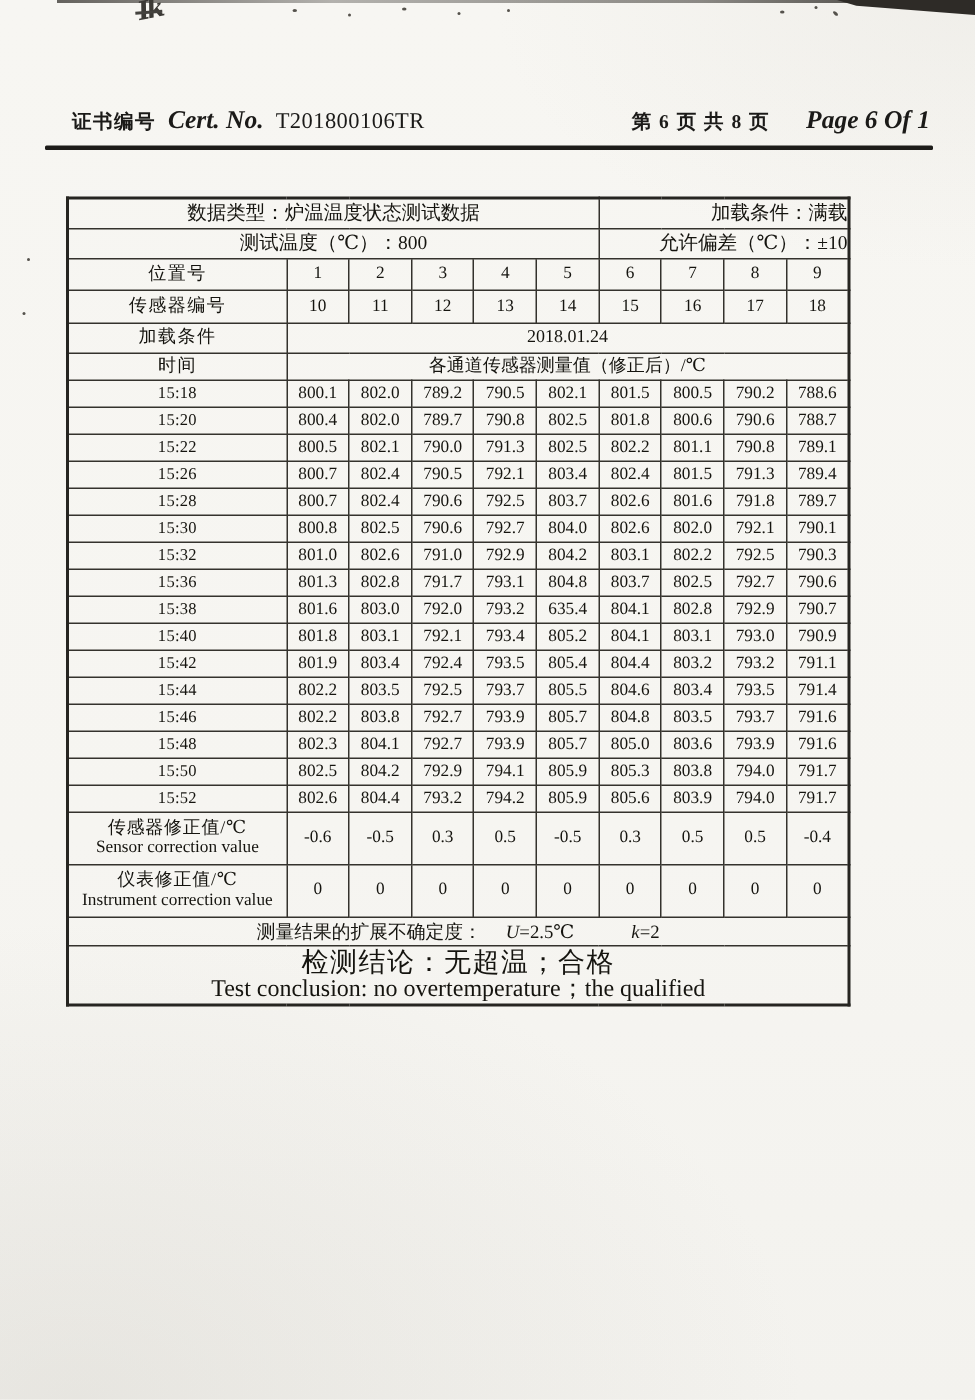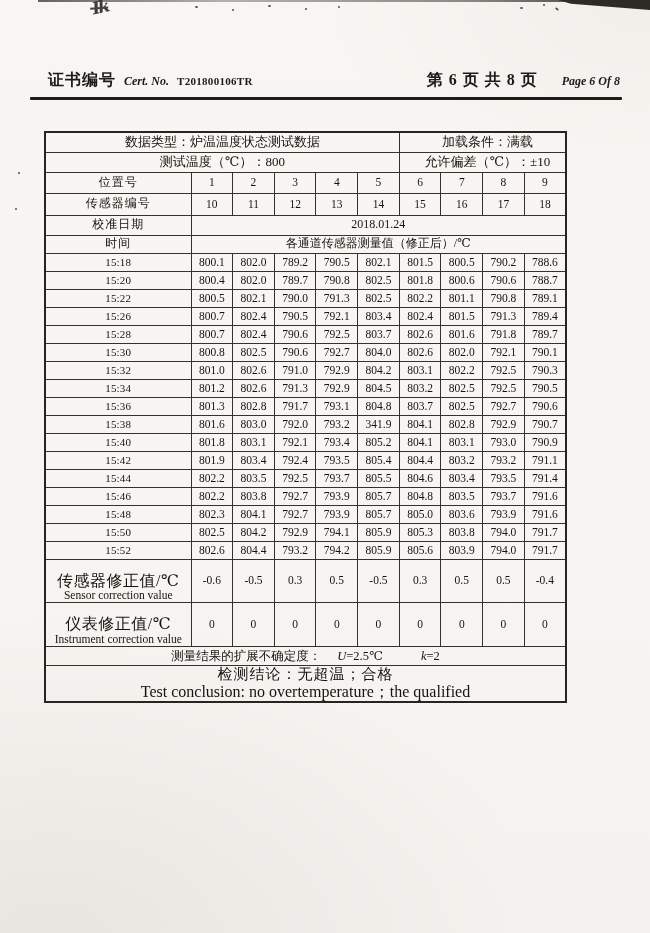--- a/index.html
+++ b/index.html
@@ -21,23 +21,23 @@
   .top-edge { position:absolute; top:0; left:38px; right:0; height:2px;
       background:linear-gradient(90deg, rgba(52,49,44,.75), rgba(52,49,44,.35) 30%, rgba(52,49,44,.55) 70%, rgba(35,33,29,.9)); }
   .corner-wedge { position:absolute; top:0; right:0; width:92px; height:10px; background:#2e2b27;
       clip-path:polygon(0 0,100% 0,100% 100%,14% 38%); }
   .scribble { position:absolute; top:-3px; left:92px; font-family:"DejaVu Serif",serif;
       font-style:italic; font-size:17px; font-weight:bold; color:#3c3a36; transform:rotate(-12deg); letter-spacing:-2px; }
   .scribble::after { content:""; position:absolute; left:-2px; top:10px; width:18px; height:1.5px; background:#44423e; transform:rotate(8deg); }
   .speck { position:absolute; background:#55524c; border-radius:50%; }
   
   .hdr { position:absolute; top:70px; left:48px; right:30px; display:flex; justify-content:space-between; align-items:baseline; }
-  .hdr .zh { font-weight:bold; font-size:16px; letter-spacing:1px; }
-  .hdr .en-i { font-style:italic; font-weight:bold; font-size:12px; }
-  .hdr .num { font-weight:bold; font-size:11px; letter-spacing:.3px; }
+  .hdr .zh { font-weight:bold; font-size:13px; letter-spacing:1px; }
+  .hdr .en-i { font-style:italic; font-weight:bold; font-size:17px; }
+  .hdr .num { font-weight:normal; font-size:15px; letter-spacing:.3px; }
   .hdr-left span { margin-right:4px; }
   .hdr-right span { margin-left:20px; }
   .rule { position:absolute; top:97px; left:30px; width:592px; height:3px; background:#1d1c19; border-radius:1px; }
   
   table.report {
     position:absolute; left:44px; top:131px; width:523px;
     border-collapse:collapse; table-layout:fixed;
     border:2px solid #262521;
   }
   .report td {
@@ -46,29 +46,29 @@
     padding:0; font-size:12px; color:#15140f;
     line-height:1.12; overflow:hidden; white-space:nowrap;
   }
   .r-meta td { height:20px; font-size:13px; }
   .r-pos td { height:21px; }
   .r-sensor td { height:22px; }
   .r-cal td { height:20px; }
   .r-time td { height:18px; }
   .r-data td { height:18px; }
   .zh-label { font-size:12.5px; letter-spacing:1px; }
-  td.align-left { text-align:center; padding-left:10px; }
+  td.align-left { text-align:right; padding-left:10px; }
   td.time { font-size:11px; letter-spacing:.2px; }
   td.num { font-size:11.5px; }
   .r-corr td { height:35px; }
-  .corr-label-zh { font-size:16px; letter-spacing:.5px;margin-top:12px; }
+  .corr-label-zh { font-size:12px; letter-spacing:.5px; }
   .corr-label-en { font-size:11.5px; letter-spacing:0; }
   .r-unc td { height:19px; font-size:12.5px; }
   .r-concl td { height:35px; }
-  .concl-zh { font-size:15px; letter-spacing:1px; }
+  .concl-zh { font-size:18px; letter-spacing:1px; }
   .concl-en { font-size:16px; }
   .it { font-style:italic; }
   .u-part { margin-left:16px; }
   .k-part { margin-left:38px; }
 </style>
 </head>
 <body>
 
 <div class="page">
 
@@ -87,21 +87,21 @@
   <span class="speck" style="left:15px;top:208px;width:2px;height:2px"></span>
 
   <div class="hdr">
     <div class="hdr-left">
       <span class="zh">证书编号</span>
       <span class="en-i">Cert. No.</span>
       <span class="num">T201800106TR</span>
     </div>
     <div class="hdr-right">
       <span class="zh">第 6 页 共 8 页</span>
-      <span class="en-i">Page 6 Of 8</span>
+      <span class="en-i">Page 6 Of 1</span>
     </div>
   </div>
   <div class="rule"></div>
 
   <table class="report">
     <colgroup>
       <col style="width:146px">
       <col>
         <col>
         <col>
@@ -139,21 +139,21 @@
           <td class="num">11</td>
           <td class="num">12</td>
           <td class="num">13</td>
           <td class="num">14</td>
           <td class="num">15</td>
           <td class="num">16</td>
           <td class="num">17</td>
           <td class="num">18</td>
         </tr>
       <tr class="r-cal">
-        <td class="zh-label">校准日期</td>
+        <td class="zh-label">加载条件</td>
         <td colspan="9">2018.01.24</td>
       </tr>
       <tr class="r-time">
         <td class="zh-label">时间</td>
         <td colspan="9">各通道传感器测量值（修正后）/℃</td>
       </tr>
     </tbody>
     <tbody id="readings-body">
         <tr class="r-data">
           <td class="time">15:18</td>
@@ -233,50 +233,38 @@
           <td class="num">802.6</td>
           <td class="num">791.0</td>
           <td class="num">792.9</td>
           <td class="num">804.2</td>
           <td class="num">803.1</td>
           <td class="num">802.2</td>
           <td class="num">792.5</td>
           <td class="num">790.3</td>
         </tr>
         <tr class="r-data">
-          <td class="time">15:34</td>
-          <td class="num">801.2</td>
-          <td class="num">802.6</td>
-          <td class="num">791.3</td>
-          <td class="num">792.9</td>
-          <td class="num">804.5</td>
-          <td class="num">803.2</td>
-          <td class="num">802.5</td>
-          <td class="num">792.5</td>
-          <td class="num">790.5</td>
-        </tr>
-        <tr class="r-data">
           <td class="time">15:36</td>
           <td class="num">801.3</td>
           <td class="num">802.8</td>
           <td class="num">791.7</td>
           <td class="num">793.1</td>
           <td class="num">804.8</td>
           <td class="num">803.7</td>
           <td class="num">802.5</td>
           <td class="num">792.7</td>
           <td class="num">790.6</td>
         </tr>
         <tr class="r-data">
           <td class="time">15:38</td>
           <td class="num">801.6</td>
           <td class="num">803.0</td>
           <td class="num">792.0</td>
           <td class="num">793.2</td>
-          <td class="num">341.9</td>
+          <td class="num">635.4</td>
           <td class="num">804.1</td>
           <td class="num">802.8</td>
           <td class="num">792.9</td>
           <td class="num">790.7</td>
         </tr>
         <tr class="r-data">
           <td class="time">15:40</td>
           <td class="num">801.8</td>
           <td class="num">803.1</td>
           <td class="num">792.1</td>

